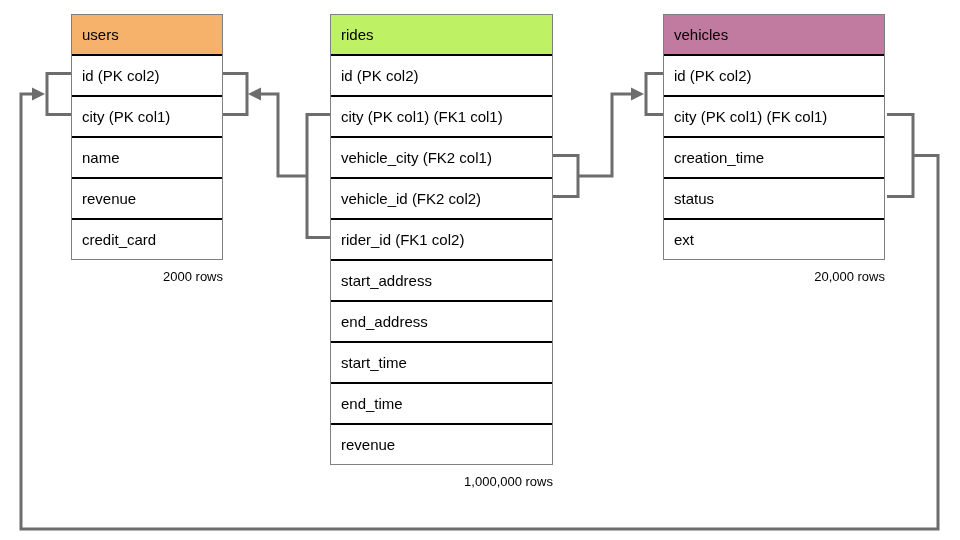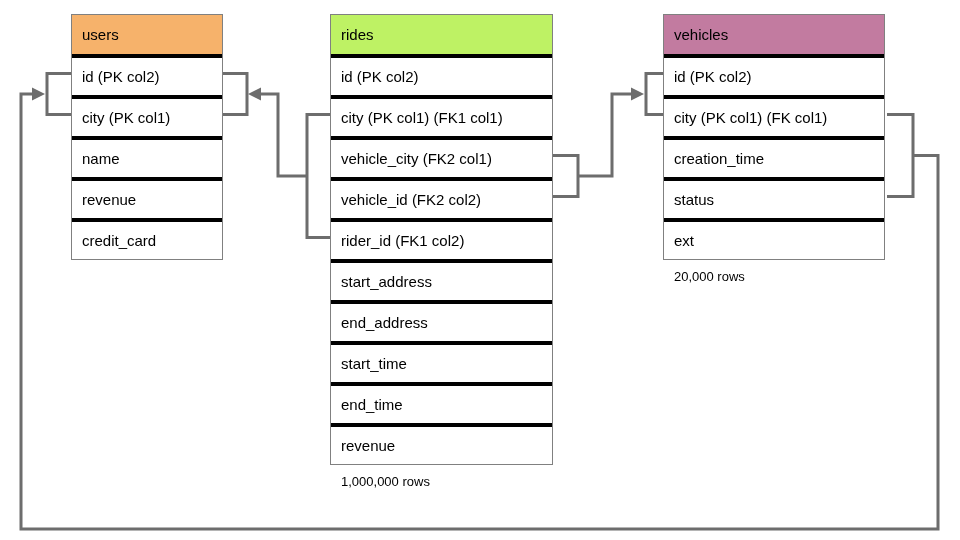--- a/index.html
+++ b/index.html
@@ -4,20 +4,21 @@
 <style>
   * { box-sizing: border-box; margin: 0; padding: 0; }
   html, body { background: #ffffff; }
   .canvas {
     position: relative;
     width: 960px;
     height: 540px;
     background: #ffffff;
     font-family: "Liberation Sans", sans-serif;
     overflow: hidden;
+    text-align: right;
   }
   .svg-overlay {
     position: absolute;
     left: 0; top: 0;
     width: 960px; height: 540px;
   }
   .tbl-wrap { position: absolute; top: 14px; }
   #users-wrap    { left: 71px;  width: 152px; }
   #rides-wrap    { left: 330px; width: 223px; }
   #vehicles-wrap { left: 663px; width: 222px; }
@@ -34,21 +35,21 @@
     font-size: 15px;
     color: #000000;
   }
   .row {
     height: 41px;
     display: flex;
     align-items: center;
     padding: 0 10px;
     font-size: 15px;
     color: #000000;
-    border-top: 4px solid #000000;
+    border-top: 2px solid #000000;
     background: #ffffff;
     white-space: nowrap;
     overflow: hidden;
   }
   .tfoot {
     margin-top: 9px;
     padding-left: 11px;
     font-size: 13px;
     color: #000000;
   }
@@ -84,20 +85,21 @@
 
   <div class="tbl-wrap" id="users-wrap">
     <div class="tbl">
       <div class="thead" style="background-color: rgb(246, 178, 107);">users</div>
       <div class="row">id (PK col2)</div>
       <div class="row">city (PK col1)</div>
       <div class="row">name</div>
       <div class="row">revenue</div>
       <div class="row">credit_card</div>
     </div>
+    <div class="tfoot">2000 rows</div>
   </div>
 
   <div class="tbl-wrap" id="rides-wrap">
     <div class="tbl">
       <div class="thead" style="background-color: #bef264;">rides</div>
       <div class="row">id (PK col2)</div>
       <div class="row">city (PK col1) (FK1 col1)</div>
       <div class="row">vehicle_city (FK2 col1)</div>
       <div class="row">vehicle_id (FK2 col2)</div>
       <div class="row">rider_id (FK1 col2)</div>

